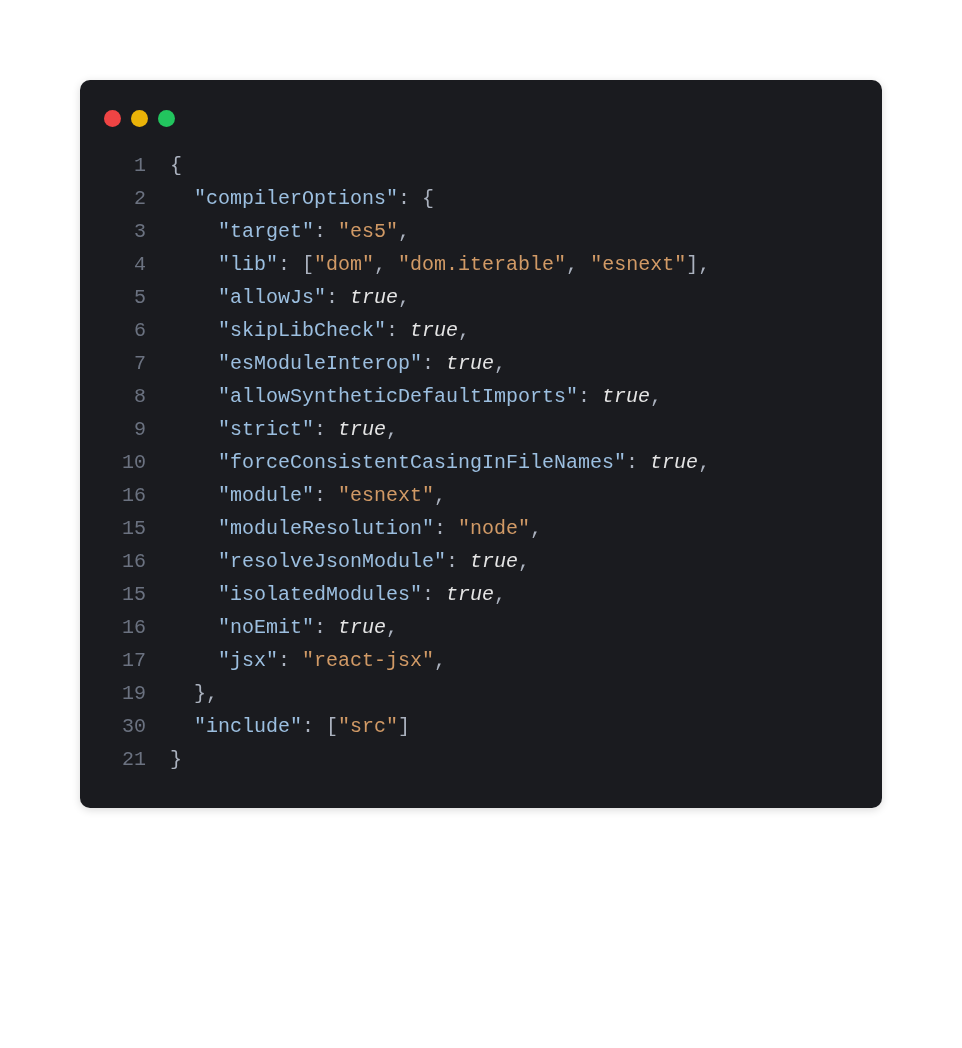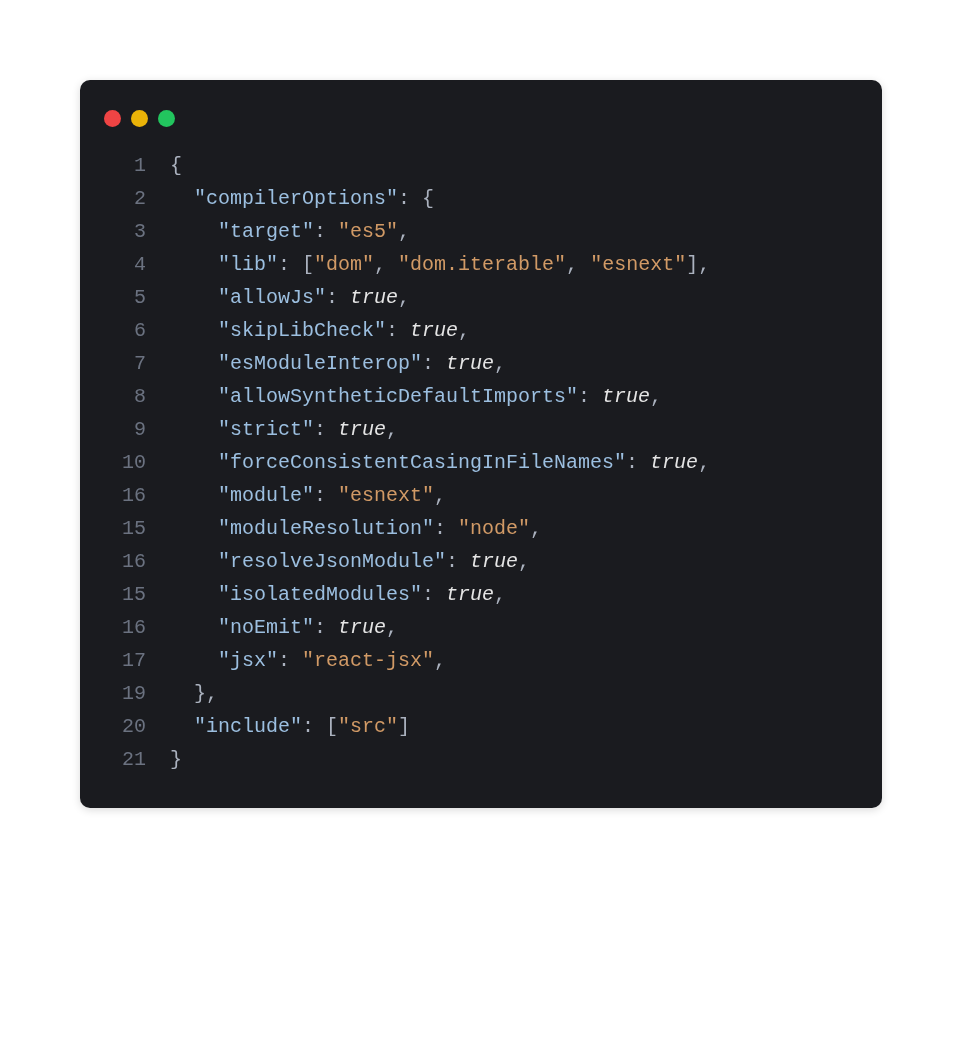--- a/index.html
+++ b/index.html
@@ -77,16 +77,16 @@
       <div class="code-line"><span class="line-number">8</span><span class="line-content"><span class="t-punc">    </span><span class="t-key">"allowSyntheticDefaultImports"</span><span class="t-punc">: </span><span class="t-bool">true</span><span class="t-punc">,</span></span></div>
       <div class="code-line"><span class="line-number">9</span><span class="line-content"><span class="t-punc">    </span><span class="t-key">"strict"</span><span class="t-punc">: </span><span class="t-bool">true</span><span class="t-punc">,</span></span></div>
       <div class="code-line"><span class="line-number">10</span><span class="line-content"><span class="t-punc">    </span><span class="t-key">"forceConsistentCasingInFileNames"</span><span class="t-punc">: </span><span class="t-bool">true</span><span class="t-punc">,</span></span></div>
       <div class="code-line"><span class="line-number">16</span><span class="line-content"><span class="t-punc">    </span><span class="t-key">"module"</span><span class="t-punc">: </span><span class="t-str">"esnext"</span><span class="t-punc">,</span></span></div>
       <div class="code-line"><span class="line-number">15</span><span class="line-content"><span class="t-punc">    </span><span class="t-key">"moduleResolution"</span><span class="t-punc">: </span><span class="t-str">"node"</span><span class="t-punc">,</span></span></div>
       <div class="code-line"><span class="line-number">16</span><span class="line-content"><span class="t-punc">    </span><span class="t-key">"resolveJsonModule"</span><span class="t-punc">: </span><span class="t-bool">true</span><span class="t-punc">,</span></span></div>
       <div class="code-line"><span class="line-number">15</span><span class="line-content"><span class="t-punc">    </span><span class="t-key">"isolatedModules"</span><span class="t-punc">: </span><span class="t-bool">true</span><span class="t-punc">,</span></span></div>
       <div class="code-line"><span class="line-number">16</span><span class="line-content"><span class="t-punc">    </span><span class="t-key">"noEmit"</span><span class="t-punc">: </span><span class="t-bool">true</span><span class="t-punc">,</span></span></div>
       <div class="code-line"><span class="line-number">17</span><span class="line-content"><span class="t-punc">    </span><span class="t-key">"jsx"</span><span class="t-punc">: </span><span class="t-str">"react-jsx"</span><span class="t-punc">,</span></span></div>
       <div class="code-line"><span class="line-number">19</span><span class="line-content"><span class="t-punc">  },</span></span></div>
-      <div class="code-line"><span class="line-number">20</span><span class="line-content"><span class="t-punc">  </span><span class="t-key">"include"</span><span class="t-punc">: [</span><span class="t-str">"src"</span><span class="t-punc">]</span></span></div>
+      <div class="code-line"><span class="line-number">30</span><span class="line-content"><span class="t-punc">  </span><span class="t-key">"include"</span><span class="t-punc">: [</span><span class="t-str">"src"</span><span class="t-punc">]</span></span></div>
       <div class="code-line"><span class="line-number">21</span><span class="line-content"><span class="t-punc">}</span></span></div>
     </div>
 </div>
 
 </body></html>

